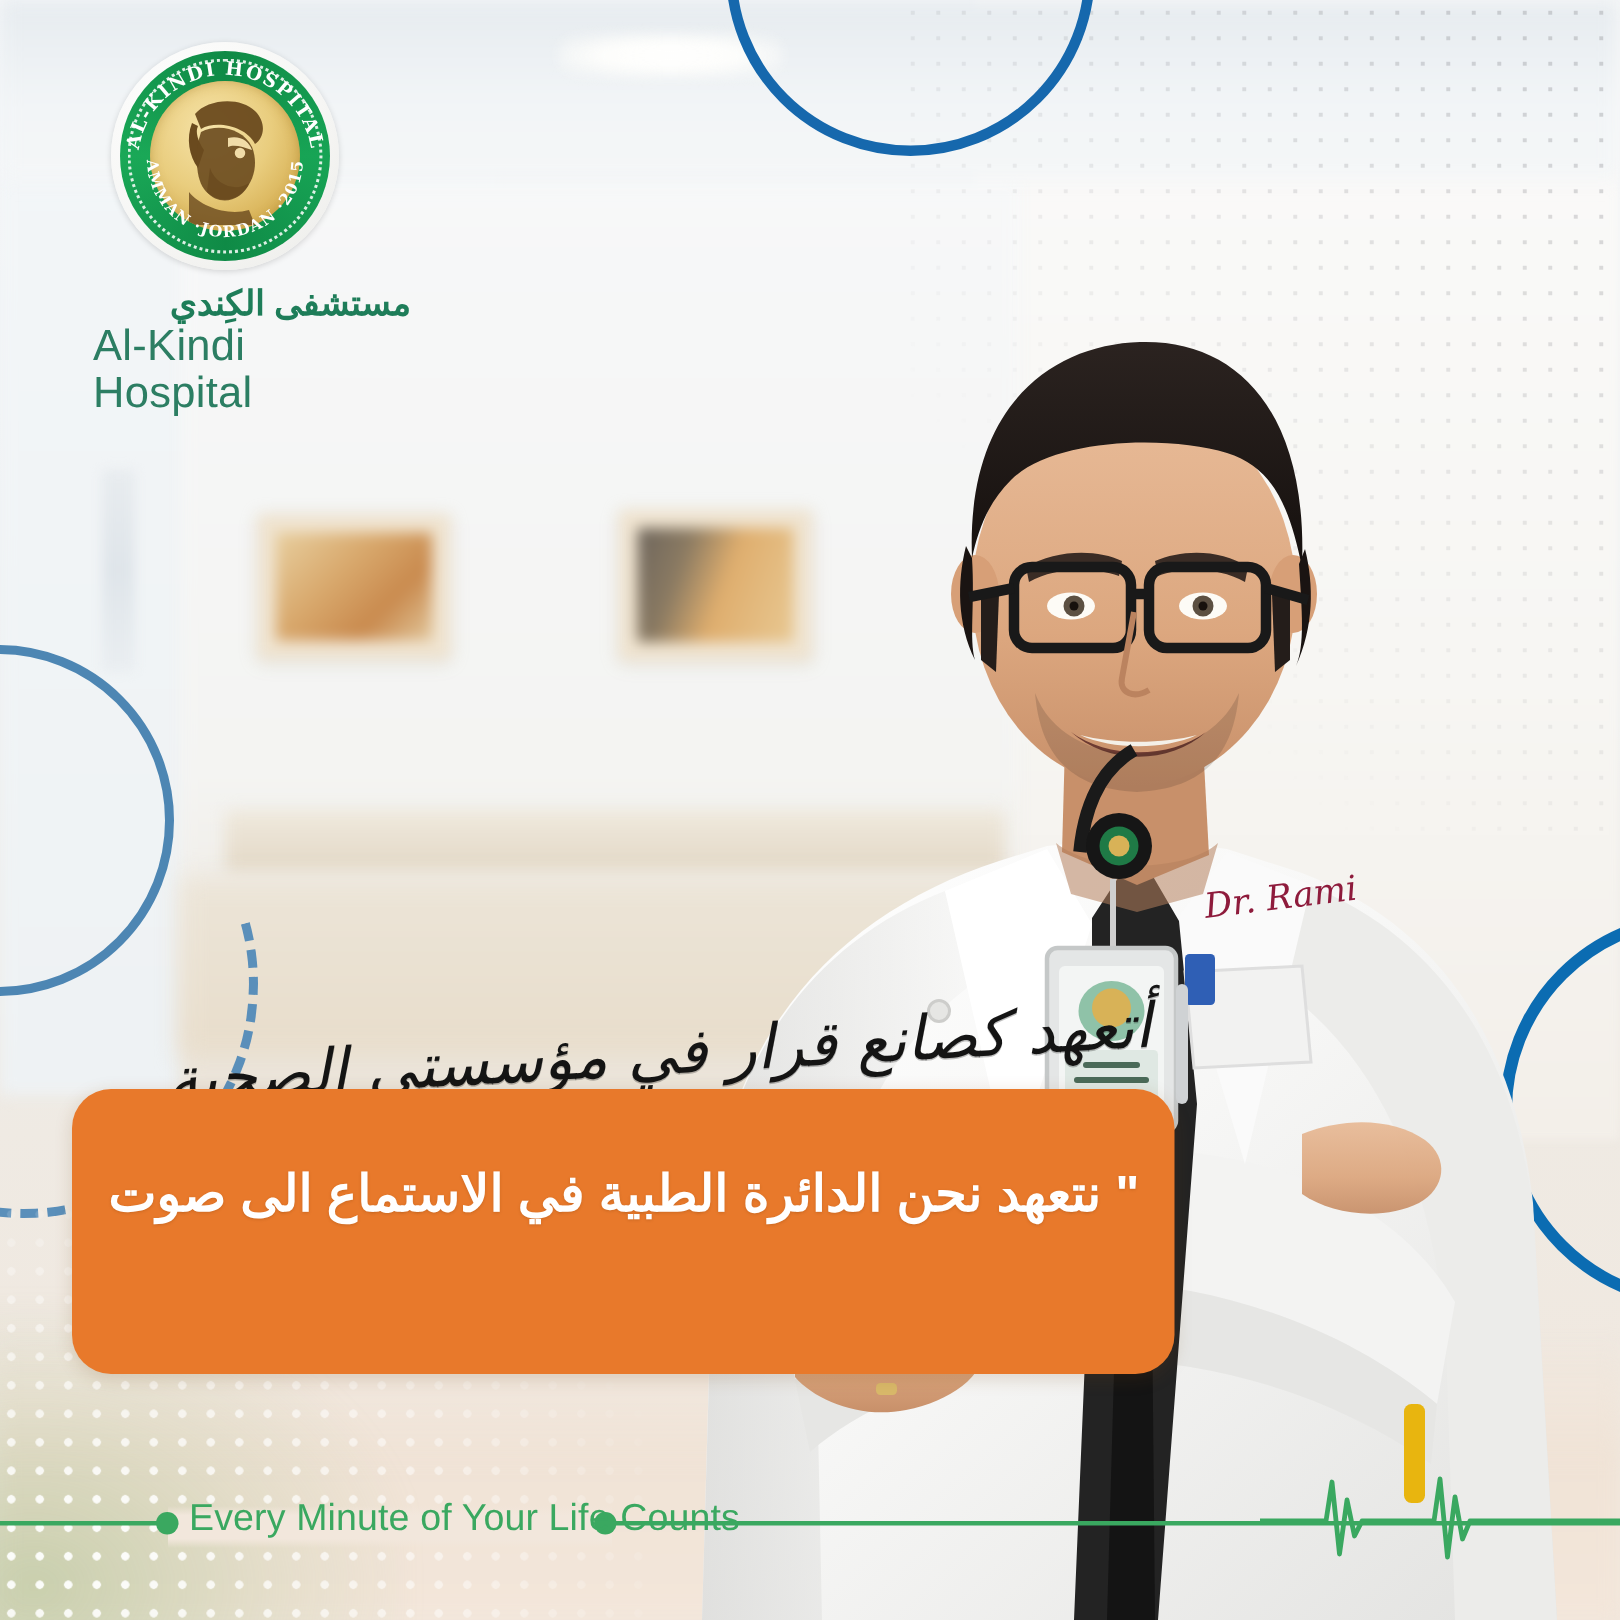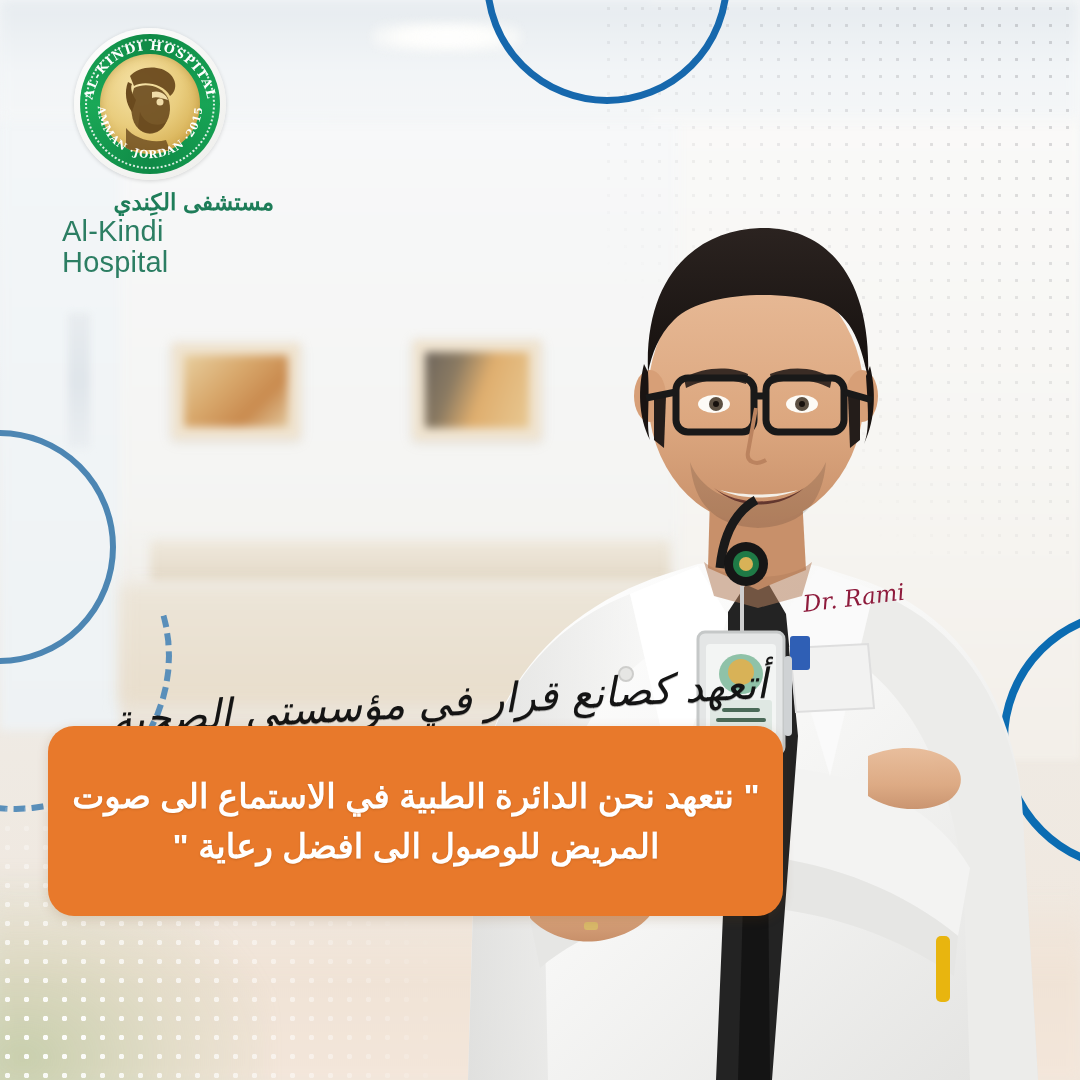--- a/index.html
+++ b/index.html
@@ -375,17 +375,27 @@
     </div>
     <div class="logo-ar">مستشفى الكِندي</div>
     <div class="logo-en">Al-Kindi Hospital</div>
   </div>
 
   <div class="calligraphy">أتعهد كصانع قرار في مؤسستي الصحية</div>
 
   <div class="quote-card"></div>
   <div class="quote-body">
     <div>" نتعهد نحن الدائرة الطبية في  الاستماع الى صوت</div>
-    <div>المريض للوصول الى افضل رعاية "</div>
   </div>
 
+  <div class="footer">
+    <div class="f-line"></div>
+    <div class="f-mask" style="background:linear-gradient(180deg,rgba(243,232,222,0) 0%,#f2e7dc 22%,#f2e7dc 78%,rgba(243,232,222,0) 100%);"></div>
+    <div class="f-dot l"></div>
+    <div class="f-dot r"></div>
+    <div class="f-text">Every Minute of Your Life Counts</div>
+    <svg class="ecg" viewBox="0 0 240 80">
+      <path d="M0 36 H38 L44 36 L48 10 L53 58 L58 22 L63 46 L68 36 H110
+               L116 36 L120 8 L125 60 L130 20 L135 48 L140 36 H240" fill="none" stroke="#3aa860" stroke-width="3.2" stroke-linejoin="round"></path>
+    </svg>
+  </div>
 
 </div>
 
 </body></html>

